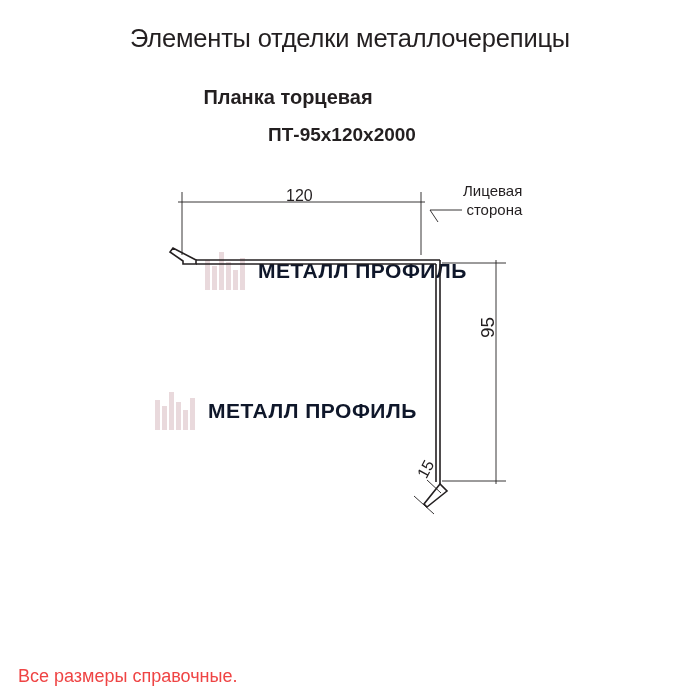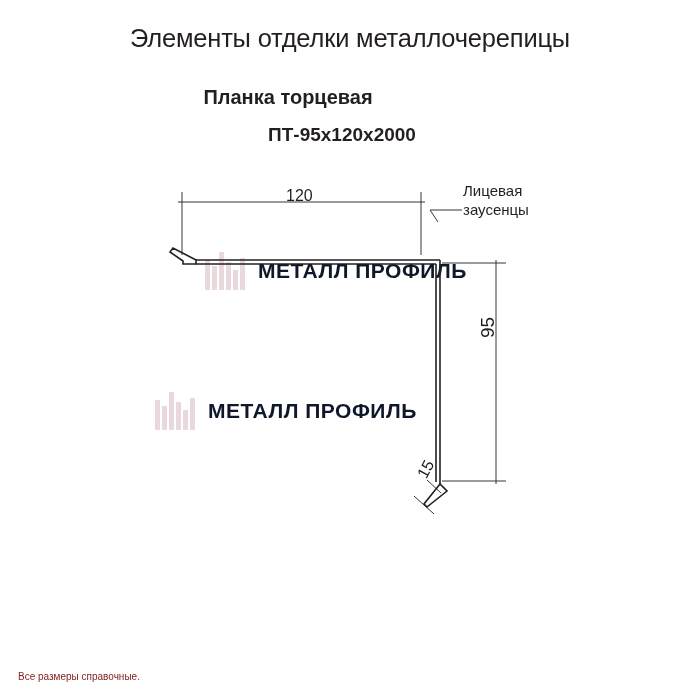--- a/index.html
+++ b/index.html
@@ -111,29 +111,29 @@
     left: 414px;
     font-size: 16px;
     transform: rotate(-62deg);
     transform-origin: left top;
   }
   .label-face {
     top: 21px;
     left: 463px;
     font-size: 15px;
     line-height: 19px;
-    text-align: left;
+    text-align: right;
   }
   .footer {
     position: absolute;
     left: 18px;
     bottom: 14px;
-    font-size: 10px;
+    font-size: 18px;
     line-height: 19px;
-    color: #7f1d1d;
+    color: #ef4444;
   }
 </style>
 </head>
 <body>
 
 <div class="page">
 
   <div class="title-main">Элементы отделки металлочерепицы</div>
   <div class="title-sub">Планка торцевая</div>
   <div class="title-code">ПТ-95x120x2000</div>
@@ -204,21 +204,21 @@
         <line x1="430" y1="50" x2="462" y2="50"></line>
         <line x1="430" y1="50" x2="438" y2="62"></line>
       </g>
     </svg>
 
     <div class="label label-120">120</div>
     <div class="label label-95">95</div>
     <div class="label label-15">15</div>
     <div class="label label-face">
       <div>Лицевая</div>
-      <div>заусенцы</div>
+      <div>сторона</div>
     </div>
   </div>
 
   <div class="footer">
     <div>Все размеры справочные.</div>
   </div>
 
 </div>
 
 </body></html>

